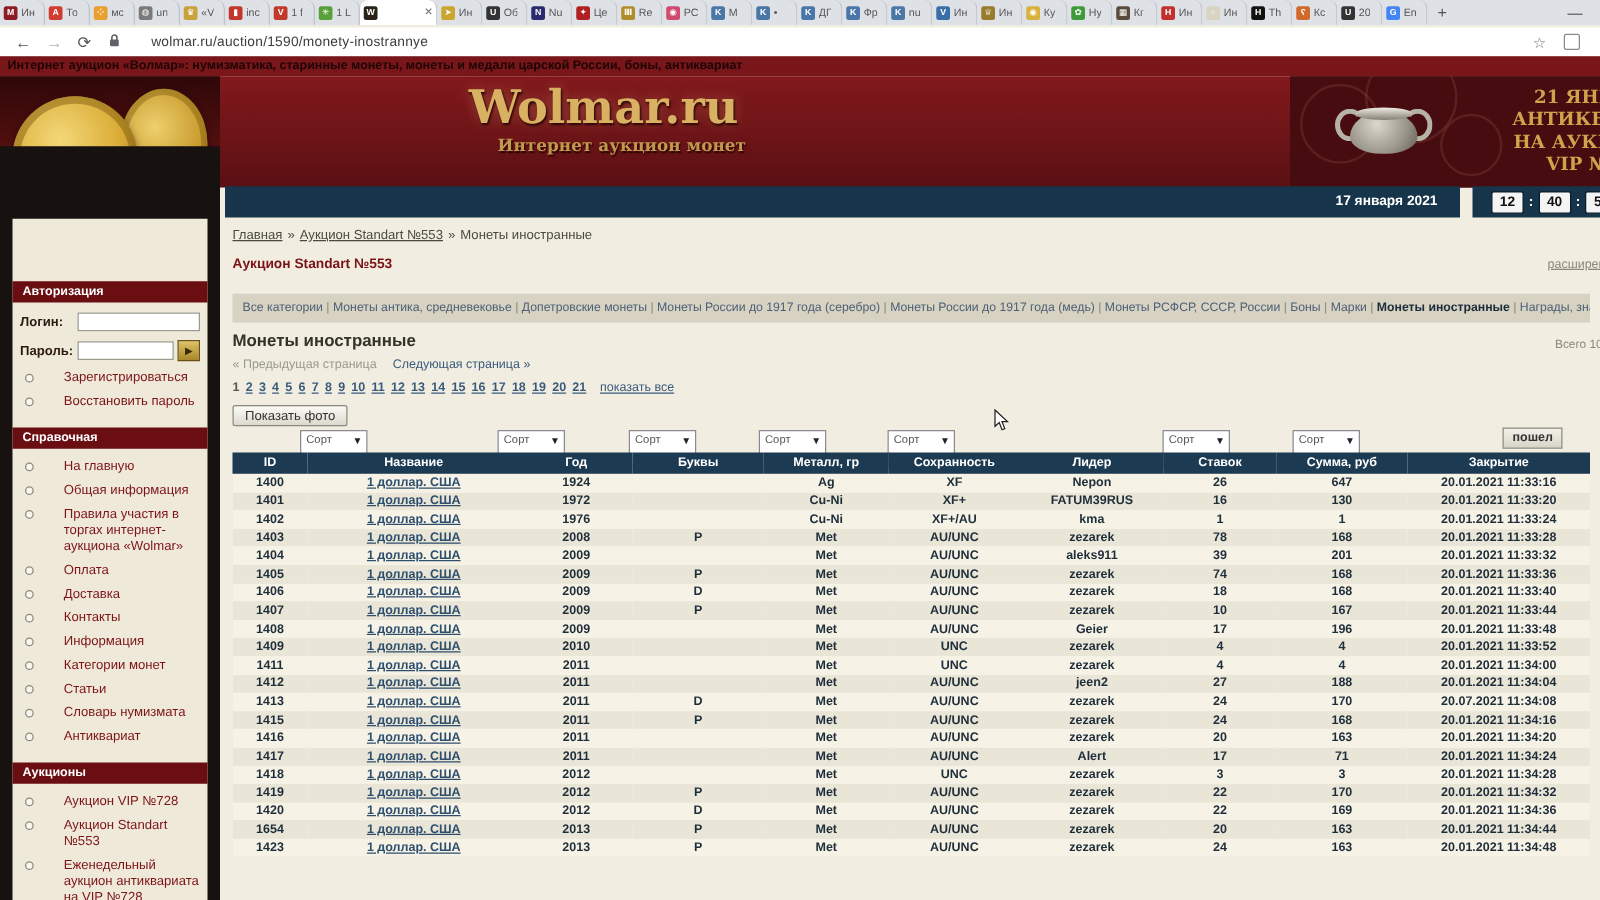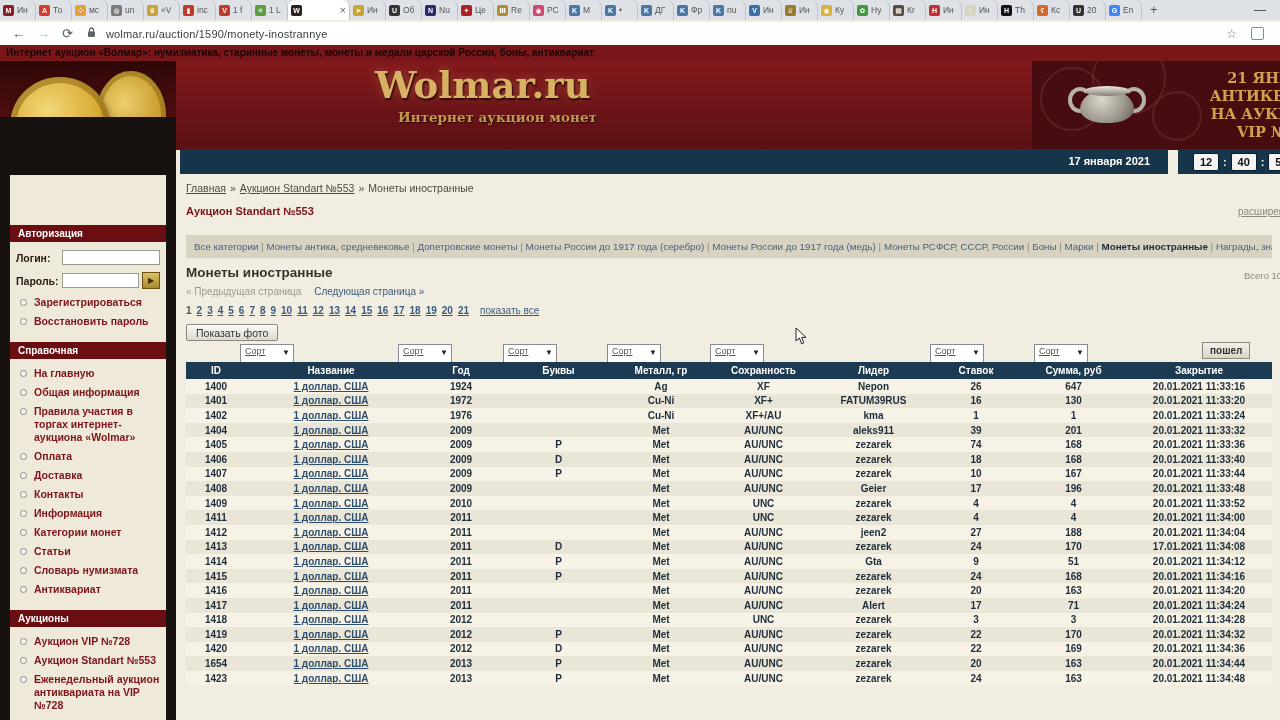--- a/index.html
+++ b/index.html
@@ -12,21 +12,21 @@
   .fav{width:11px;height:11px;border-radius:2px;color:#fff;font-size:7px;font-weight:bold;line-height:11px;
        text-align:center;flex:none;overflow:hidden;}
   .tlabel{font-size:8.5px;color:#555;margin-left:3px;white-space:nowrap;overflow:hidden;}
   .tclose{margin-left:auto;font-size:11px;color:#666;}
   .newtab{font-size:13px;color:#555;padding:0 8px;line-height:20px;}
   .winmin{margin-left:auto;font-size:12px;color:#444;padding:0 14px;line-height:18px;}
   .addrbar{position:absolute;left:0;top:22px;width:1280px;height:23px;background:#ffffff;border-bottom:1px solid #d7d7d7;
            display:flex;align-items:center;font-size:11px;color:#333;}
   .navic{font-size:13px;color:#555;margin-left:12px;}
   .navic.dis{color:#b5b5b5;}
-  .urltext{margin-left:10px;color:#3c3c3c;letter-spacing:.2px;}
+  .urltext{margin-left:25px;color:#3c3c3c;letter-spacing:.2px;}
   .lockic{margin-left:14px;display:inline-block;}
   .addr-right{margin-left:auto;display:flex;align-items:center;}
   .staric{font-size:12px;color:#777;margin-right:14px;}
   .puzzic{width:11px;height:11px;border:1.5px solid #8a8a8a;border-radius:2px;margin-right:16px;}
   
   .tagline{position:absolute;left:0;top:45px;width:1280px;height:16px;background:#79161a;color:#1c0404;
            font-size:10px;font-weight:bold;line-height:16px;padding-left:6px;box-sizing:border-box;white-space:nowrap;}
   .siteheader{position:absolute;left:0;top:61px;width:1280px;height:89px;background:linear-gradient(#82191d,#5a1013);}
   .banner{position:absolute;right:0;top:0;width:248px;height:89px;background:#470c0f;overflow:hidden;}
   .orn{position:absolute;border:2px solid rgba(210,150,120,.14);border-radius:50%;}
@@ -59,21 +59,21 @@
   .colon{color:#fff;font-weight:bold;margin:0 4px;font-size:11px;}
   
   .sidebar{position:absolute;left:0;top:117px;width:176px;height:603px;background:#171210;padding-top:58px;box-sizing:border-box;}
   .sidepanel{margin-left:10px;width:156px;min-height:545px;background:#efe9da;padding-top:42px;box-sizing:border-box;}
   .sbhead{background:#6a0e12;color:#fff;font-size:10px;font-weight:bold;padding:3px 8px;margin:8px 0 8px 0;}
   .sbrow{display:flex;align-items:center;margin:7px 6px;}
   .sblabel{font-size:10.5px;font-weight:bold;color:#2a1a12;width:46px;flex:none;}
   .sbinput{height:13px;border:1px solid #9a9a8e;background:#fff;flex:1;}
   .goldbtn{width:16px;height:15px;margin-left:3px;background:linear-gradient(#dcc468,#a8882a);border:1px solid #6a5210;
       color:#3a2a08;font-size:8px;line-height:15px;text-align:center;flex:none;}
-  .sblink{display:flex;margin:6px 6px 6px 10px;font-size:10.5px;font-weight:bold;color:#7d1418;line-height:13px;}
+  .sblink{display:flex;margin:6px 6px 6px 10px;font-size:10.5px;font-weight:normal;color:#7d1418;line-height:13px;gap:17px;}
   .bullet{width:5px;height:5px;border:1px solid #8a8a7e;border-radius:50%;margin:3px 7px 0 0;flex:none;background:#f8f6ee;}
   
   .main{position:absolute;left:180px;top:174px;width:1100px;height:546px;}
   .crumbs{position:absolute;left:6px;top:8px;font-size:10.5px;color:#4a4a42;}
   .crumbs a{color:#4a4a42;text-decoration:underline;}
   .crumbsep{margin:0 4px;}
   .pagetitle{position:absolute;left:6px;top:31px;font-size:11px;font-weight:bold;color:#7a1216;}
   .advlink{position:absolute;left:1058px;top:32px;width:42px;overflow:hidden;font-size:10px;color:#8a8878;
       text-decoration:underline;white-space:nowrap;}
   .catbar{position:absolute;left:6px;top:61px;width:1086px;height:23px;background:#d7d2c2;font-size:9.8px;
@@ -86,21 +86,21 @@
   .prevlink{color:#9a9a8c;}
   .nextlink{color:#3a5a7c;margin-left:10px;}
   .pages{position:absolute;left:6px;top:131px;font-size:10px;font-weight:bold;}
   .pages a{color:#3a5a7c;text-decoration:underline;margin-right:5px;}
   .pages .cur{color:#55554a;text-decoration:none;margin-right:5px;}
   .showall{color:#3a5a7c;text-decoration:underline;margin-left:6px;font-weight:normal;}
   .photobtn{position:absolute;left:6px;top:150px;height:17px;padding:0 9px;background:linear-gradient(#fbfaf6,#dcdacf);
       border:1px solid #8a8a80;border-radius:2px;font-size:10.5px;color:#333;line-height:16px;}
   .sortrow{position:absolute;left:6px;top:170px;width:1086px;height:17px;}
   .sortsel{position:absolute;top:0;width:54px;height:29px;background:#fff;border:1px solid #8a8a90;
-      font-size:9px;color:#555;line-height:13px;padding-left:4px;box-sizing:border-box;text-decoration:underline;}
+      font-size:9px;color:#555;line-height:13px;padding-left:4px;box-sizing:border-box;}
   .sortsel .arr{position:absolute;right:3px;top:1px;font-size:8px;color:#223;}
   .gobtn{position:absolute;left:1016px;top:-2px;height:17px;padding:0 7px;background:linear-gradient(#f2f0e8,#d8d5c8);
       border:1px solid #8a8a80;font-size:10px;font-weight:bold;color:#333;line-height:16px;}
   
   .lots{position:absolute;left:6px;top:188px;width:1086px;border-collapse:collapse;table-layout:fixed;}
   .lots th{background:#1c3a52;color:#fff;font-size:10px;font-weight:bold;height:17px;padding:0;}
   .lots td{font-size:10px;font-weight:bold;color:#1e2d3a;text-align:center;height:14.6px;padding:0;overflow:hidden;white-space:nowrap;}
   .lots tr:nth-child(odd) td{background:#f6f3e6;}
   .lots tr:nth-child(even) td{background:#e9e5d7;}
   .lots td.name a{color:#2e4e6e;text-decoration:underline;}
@@ -462,20 +462,32 @@
           <td>1976</td>
           <td></td>
           <td>Cu-Ni</td>
           <td>XF+/AU</td>
           <td>kma</td>
           <td>1</td>
           <td>1</td>
           <td>20.01.2021 11:33:24</td>
         </tr>
         <tr>
+          <td>1403</td>
+          <td class="name"><a>1 доллар. США</a></td>
+          <td>2008</td>
+          <td>P</td>
+          <td>Met</td>
+          <td>AU/UNC</td>
+          <td>zezarek</td>
+          <td>78</td>
+          <td>168</td>
+          <td>20.01.2021 11:33:28</td>
+        </tr>
+        <tr>
           <td>1404</td>
           <td class="name"><a>1 доллар. США</a></td>
           <td>2009</td>
           <td></td>
           <td>Met</td>
           <td>AU/UNC</td>
           <td>aleks911</td>
           <td>39</td>
           <td>201</td>
           <td>20.01.2021 11:33:32</td>
@@ -567,33 +579,21 @@
         <tr>
           <td>1413</td>
           <td class="name"><a>1 доллар. США</a></td>
           <td>2011</td>
           <td>D</td>
           <td>Met</td>
           <td>AU/UNC</td>
           <td>zezarek</td>
           <td>24</td>
           <td>170</td>
-          <td>17.01.2021 11:34:08</td>
-        </tr>
-        <tr>
-          <td>1414</td>
-          <td class="name"><a>1 доллар. США</a></td>
-          <td>2011</td>
-          <td>P</td>
-          <td>Met</td>
-          <td>AU/UNC</td>
-          <td>Gta</td>
-          <td>9</td>
-          <td>51</td>
-          <td>20.01.2021 11:34:12</td>
+          <td>20.07.2021 11:34:08</td>
         </tr>
         <tr>
           <td>1415</td>
           <td class="name"><a>1 доллар. США</a></td>
           <td>2011</td>
           <td>P</td>
           <td>Met</td>
           <td>AU/UNC</td>
           <td>zezarek</td>
           <td>24</td>

